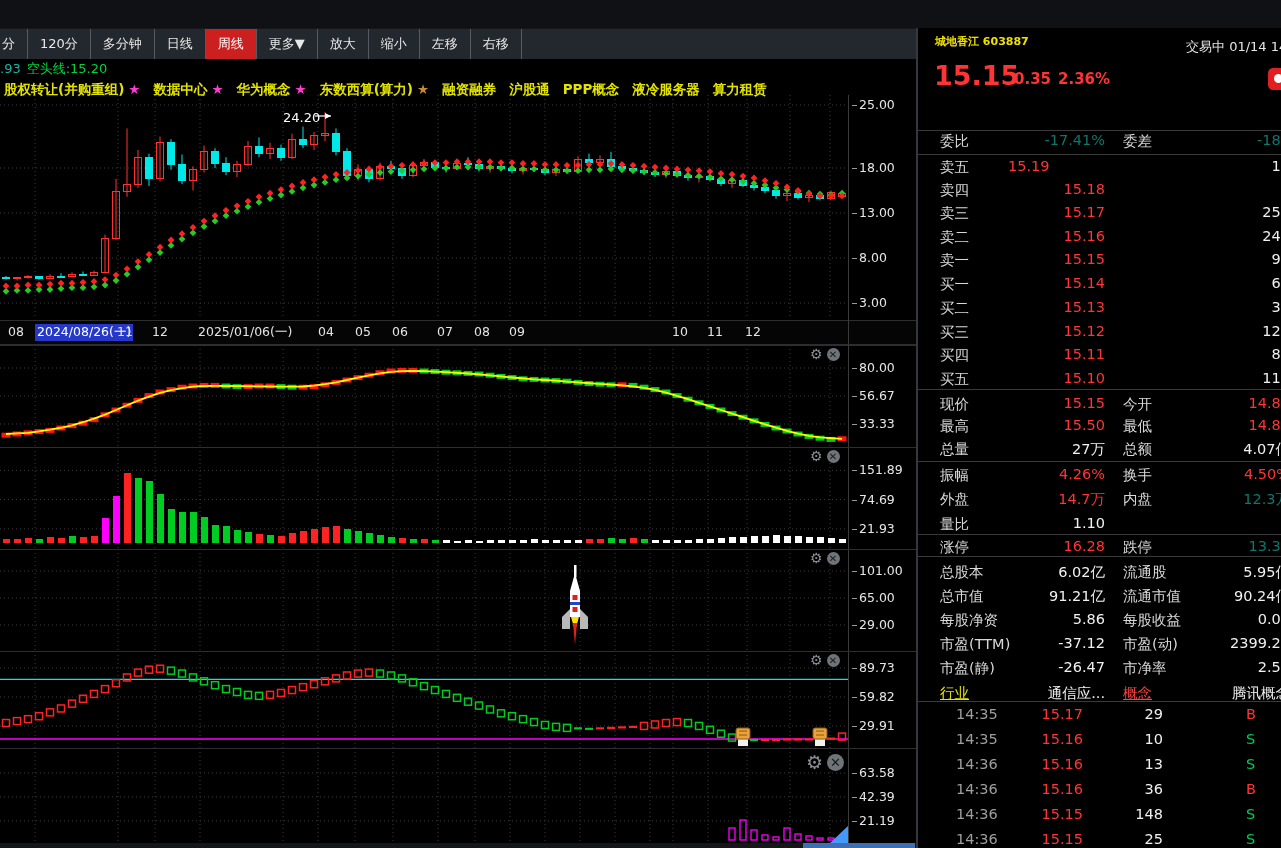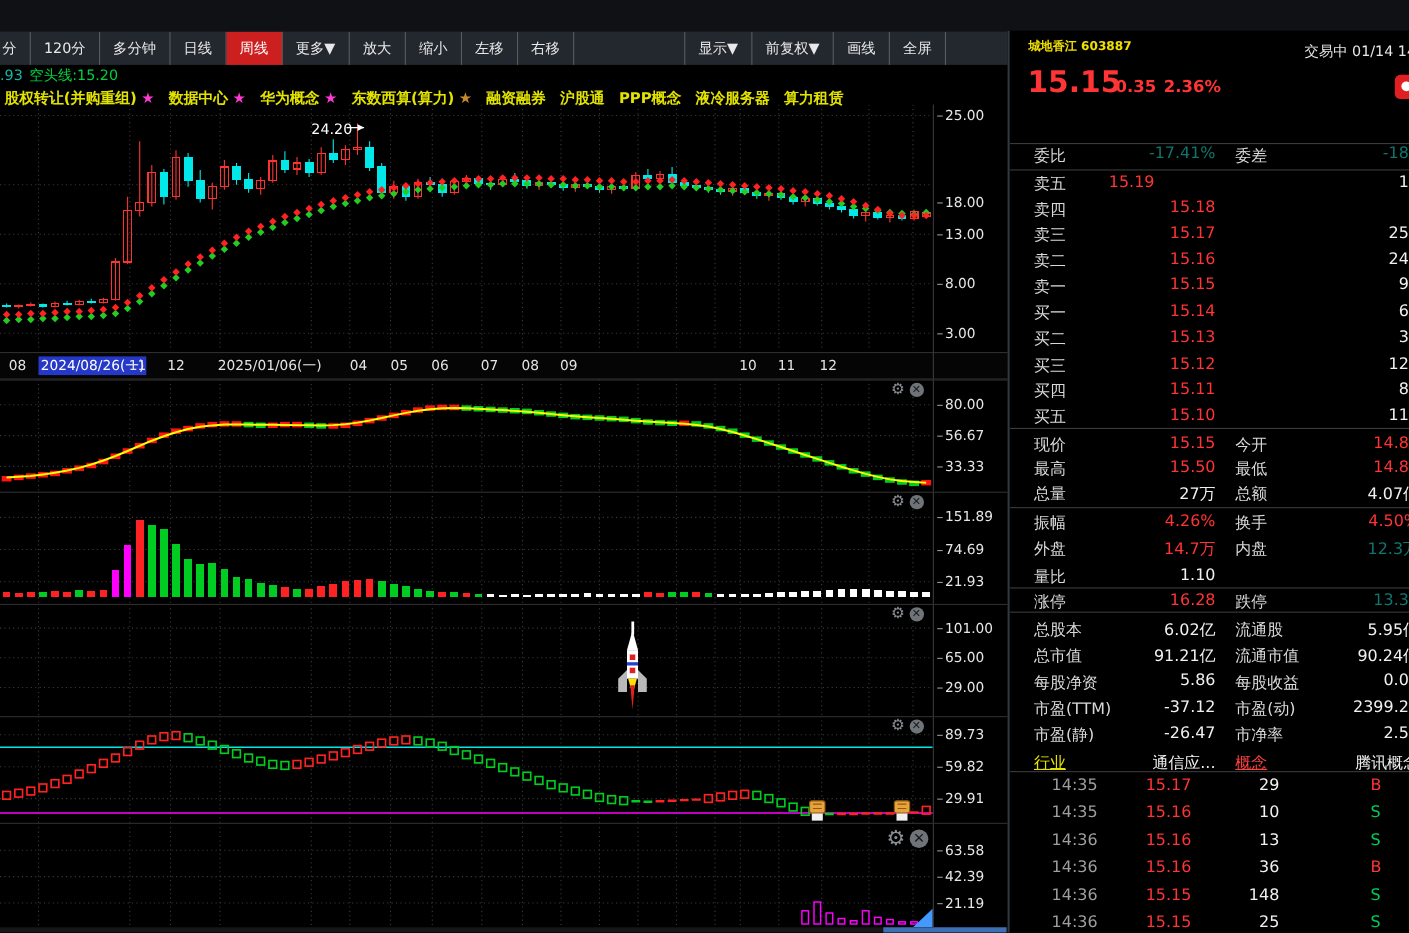--- a/index.html
+++ b/index.html
@@ -63,26 +63,20 @@
         <div class="tbtn first">分</div>
         <div class="tbtn">120分</div>
         <div class="tbtn">多分钟</div>
         <div class="tbtn">日线</div>
         <div class="tbtn active">周线</div>
         <div class="tbtn">更多▼</div>
         <div class="tbtn">放大</div>
         <div class="tbtn">缩小</div>
         <div class="tbtn">左移</div>
         <div class="tbtn">右移</div>
-      </div>
-    <div id="tb-right">
-        <div class="tbtn">显示▼</div>
-        <div class="tbtn">前复权▼</div>
-        <div class="tbtn">画线</div>
-        <div class="tbtn">全屏</div>
       </div>
   </div>
 
   <div class="abs" id="infoline">
     <span class="cut">.93</span><span class="bear">空头线:15.20</span>
   </div>
 
   <div class="abs" id="tags">
       <div class="tag">股权转让(并购重组)<span class="star" style="color: rgb(255, 59, 212);">★</span></div>
       <div class="tag">数据中心<span class="star" style="color: rgb(255, 59, 212);">★</span></div>
@@ -842,21 +836,21 @@
       <rect x="795" y="86" width="6" height="6" fill="none" stroke="#ff00ff" stroke-width="1.3"></rect>
       <rect x="806" y="88" width="6" height="4" fill="none" stroke="#ff00ff" stroke-width="1.3"></rect>
       <rect x="817" y="90" width="6" height="2" fill="none" stroke="#ff00ff" stroke-width="1.3"></rect>
       <rect x="828" y="90" width="6" height="2" fill="none" stroke="#ff00ff" stroke-width="1.3"></rect>
       <rect x="839" y="90" width="6" height="2" fill="none" stroke="#ff00ff" stroke-width="1.3"></rect>
       <path d="M 848 95 L 848 78 L 830 95 Z" fill="#4499ff"></path>
     </svg>
 
   <div id="axis-col">
       <div class="abs axis-lab" style="top: 97px;">25.00</div>
-      <div class="abs axis-lab" style="top: 176px; text-align: right;">18.00</div>
+      <div class="abs axis-lab" style="top: 160px; text-align: right;">18.00</div>
       <div class="abs axis-lab" style="top: 205px;">13.00</div>
       <div class="abs axis-lab" style="top: 250px;">8.00</div>
       <div class="abs axis-lab" style="top: 295px;">3.00</div>
       <div class="abs axis-lab" style="top: 360px;">80.00</div>
       <div class="abs axis-lab" style="top: 387.996px;">56.67</div>
       <div class="abs axis-lab" style="top: 416.004px;">33.33</div>
       <div class="abs axis-lab" style="top: 462.3px;">151.89</div>
       <div class="abs axis-lab" style="top: 491.582px;">74.69</div>
       <div class="abs axis-lab" style="top: 520.864px;">21.93</div>
       <div class="abs axis-lab" style="top: 563px;">101.00</div>

